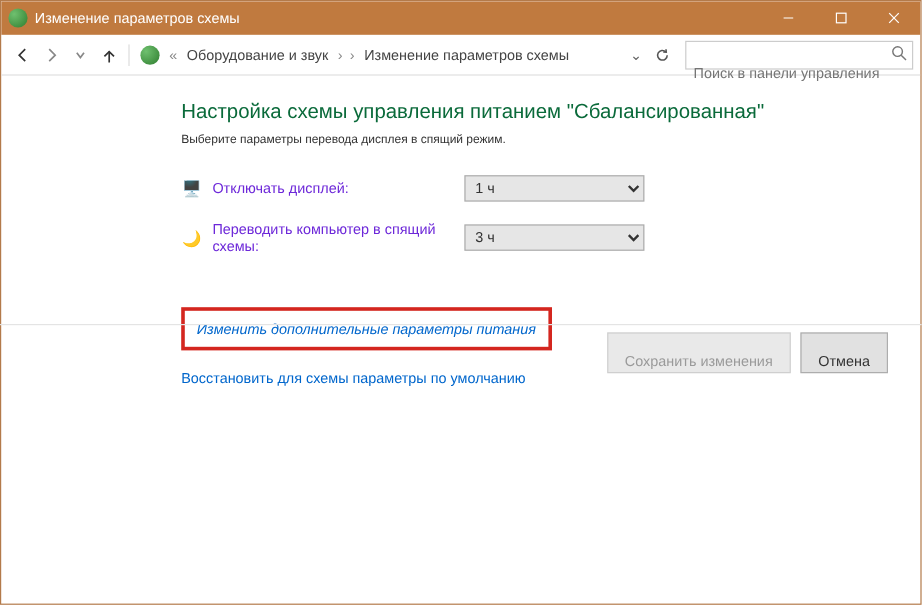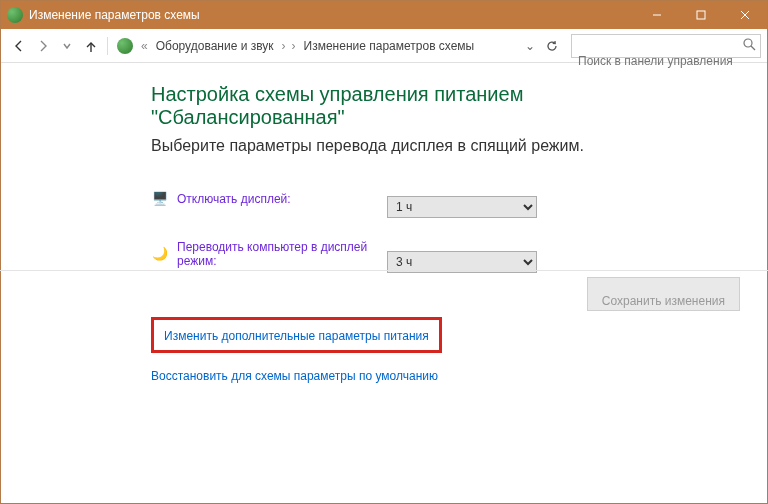--- a/index.html
+++ b/index.html
@@ -17,27 +17,27 @@
   .breadcrumb { flex: 1; display: flex; align-items: center; gap: 2px; padding: 0 4px; height: 24px; border: 1px solid transparent; }
   .breadcrumb .cp-icon { width: 16px; height: 16px; background: radial-gradient(circle at 30% 30%, #6fc06f, #2e7d2e); border-radius: 50%; margin-right: 4px; }
   .bc-item { padding: 2px 4px; }
   .bc-sep { color: #888; padding: 0 2px; }
   .bc-dd { padding: 0 4px; color: #666; }
   .refresh { width: 26px; height: 24px; display: flex; align-items: center; justify-content: center; color: #555; }
   .searchbox { width: 190px; height: 24px; border: 1px solid #ccc; margin-left: 6px; display: flex; align-items: center; padding: 0 4px; }
   .searchbox input { border: none; outline: none; flex: 1; font-size: 12px; color: #666; background: transparent; margin-top: 31px; }
   .searchbox .sicon { color: #777; }
   .content { padding: 20px 0 0 150px; width: 640px; }
-  .heading { color: #0a6a3a; font-size: 20px; margin-bottom: 8px; }
-  .subtext { font-size: 16px; color: #333; margin-bottom: 24px; }
+  .heading { color: #0a6a3a; font-size: 17px; margin-bottom: 8px; }
+  .subtext { font-size: 10px; color: #333; margin-bottom: 24px; }
   .row { display: flex; align-items: center; margin-bottom: 16px; }
   .row .ricon { width: 18px; text-align: center; margin-right: 8px; font-size: 13px; }
   .row .rlabel { width: 210px; font-size: 12px; color: #6d28d9; }
-  .row select { width: 150px; height: 22px; font-size: 12px; border: 1px solid #adadad; background: #e6e6e6; color: #333; padding: 0 4px; margin-top: 17px; }
-  .linkbox { margin: 28px 0 10px 0; padding: 6px 10px; display: inline-block; border: 3px solid #d4261f; }
+  .row select { width: 150px; height: 22px; font-size: 12px; border: 1px solid #adadad; background: #e6e6e6; color: #333; padding: 0 4px; }
+  .linkbox { margin: 28px 0 10px 0; padding: 6px 10px; display: inline-block; border: 3px solid #d4261f; font-style: italic; }
   .linkbox a, .link2 { color: #0066cc; font-size: 12px; text-decoration: none; cursor: pointer; }
   .link2 { display: inline-block; margin-top: 6px; }
   .footer { position: absolute; top: 270px; left: 0; right: 0; border-top: 1px solid #e4e4e4; height: 46px; display: flex; align-items: center; justify-content: flex-end; padding-right: 28px; gap: 8px; }
   .btn { height: 24px; padding: 16px 14px; font-size: 12px; border: 1px solid #adadad; background: #e1e1e1; color: #333; }
   .btn.disabled { color: #9a9a9a; background: #e9e9e9; border-color: #cfcfcf; }
 </style>
 </head>
 <body>
 
 <div class="titlebar">
@@ -113,26 +113,27 @@
   <div class="subtext">Выберите параметры перевода дисплея в спящий режим.</div>
 
   <div class="row">
     <div class="ricon">🖥️</div>
     <div class="rlabel">Отключать дисплей:</div>
     <select><option>1 ч</option></select>
   </div>
 
   <div class="row">
     <div class="ricon">🌙</div>
-    <div class="rlabel">Переводить компьютер в дисплей режим:</div>
+    <div class="rlabel">Переводить компьютер в спящий схемы:</div>
     <select><option>3 ч</option></select>
   </div>
 
   <div class="linkbox">
     <a>Изменить дополнительные параметры питания</a>
   </div>
   <br>
   <a class="link2">Восстановить для схемы параметры по умолчанию</a>
 </div>
 
 <div class="footer">
   <button class="btn disabled" disabled="">Сохранить изменения</button>
+  <button class="btn">Отмена</button>
 </div>
 
 </body></html>

